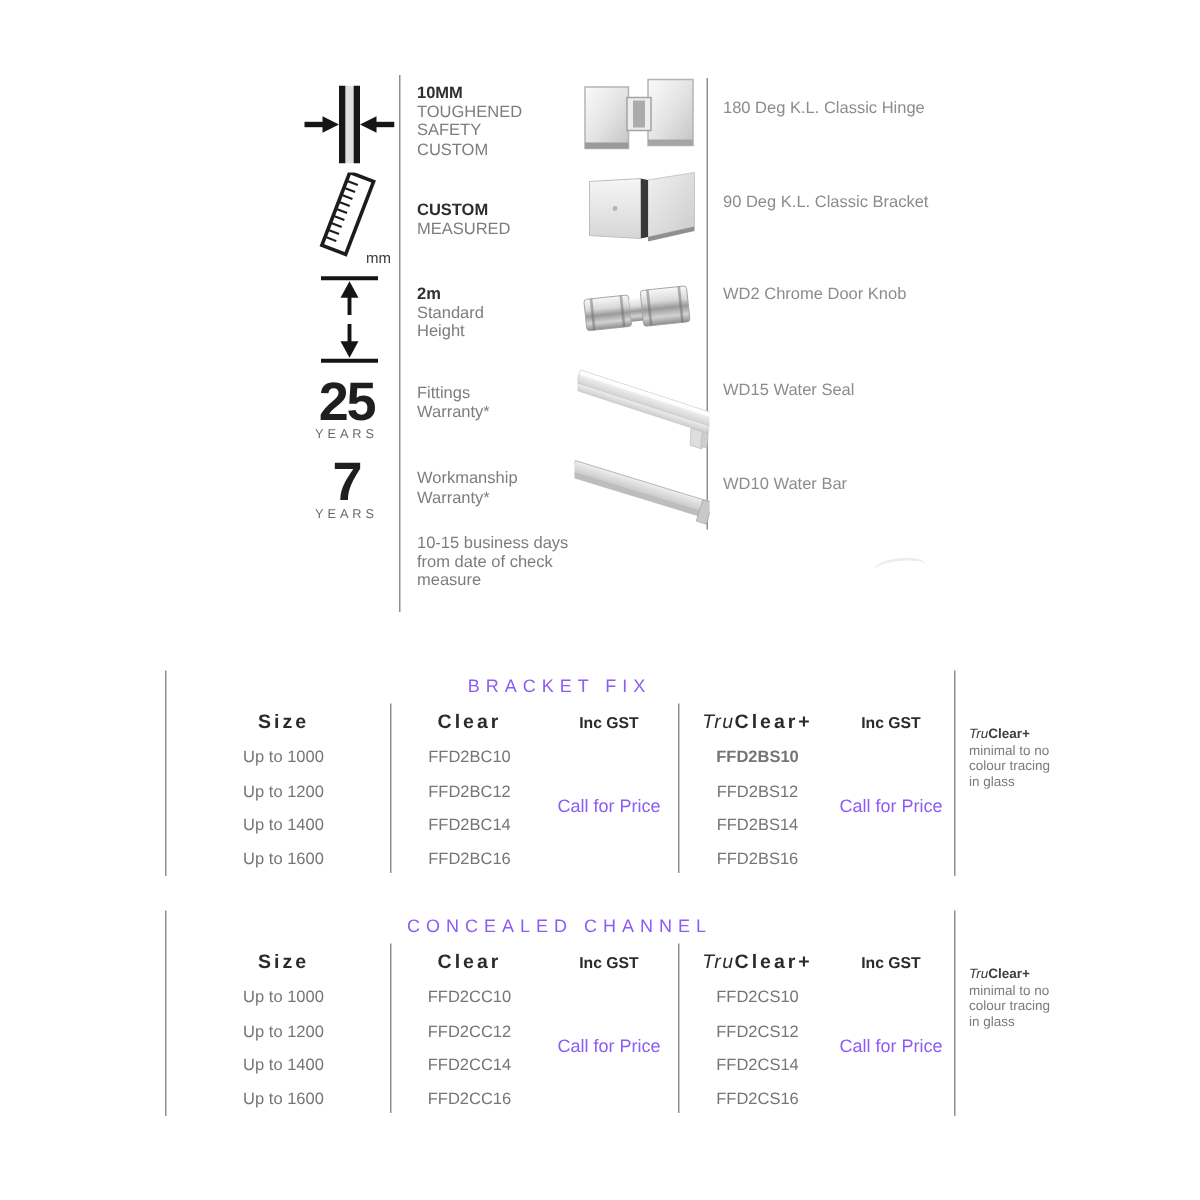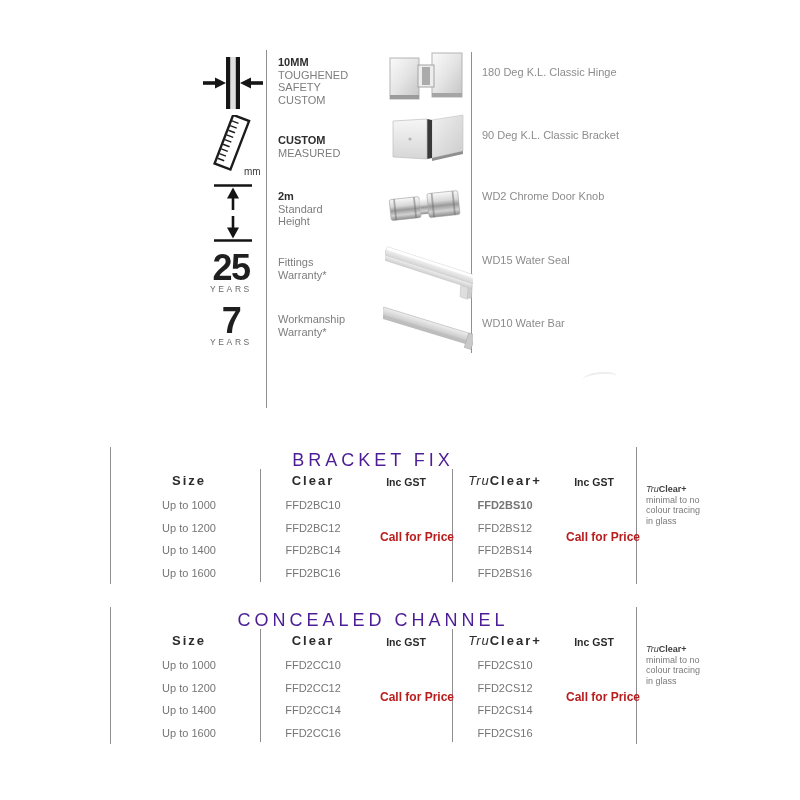--- a/index.html
+++ b/index.html
@@ -15,27 +15,27 @@
   .badge{position:absolute;left:202px;width:58px;text-align:center;}
   .badge-num{font-size:36px;font-weight:bold;color:#1f1f1f;line-height:33px;letter-spacing:-1.5px;}
   .badge-unit{font-size:8.5px;letter-spacing:2.6px;color:#6a6a6a;margin-top:0px;}
   .leadtime{position:absolute;left:203px;width:62px;font-size:20px;color:#565656;
             line-height:21px;letter-spacing:.5px;}
   
   .plabel{position:absolute;left:482px;font-size:11px;color:#8c8c8c;white-space:nowrap;}
   
   .tbl{position:absolute;left:0;width:800px;height:150px;}
   .tbl-title{position:absolute;left:110px;width:526px;top:3px;text-align:center;
-             font-size:18px;letter-spacing:4px;color:#4c1d95;}
+             font-size:12px;letter-spacing:4px;color:#8b5cf6;}
   .hdr{position:absolute;font-size:13px;font-weight:bold;letter-spacing:2px;
        color:#2b2b2b;text-align:center;}
   .tc-it{font-style:italic;font-weight:normal;letter-spacing:1px;}
   .hdr-gst{position:absolute;font-size:10.5px;font-weight:bold;color:#2b2b2b;text-align:center;}
   .cell{position:absolute;font-size:11px;color:#757575;text-align:center;}
-  .price{position:absolute;font-size:12px;font-weight:bold;color:#b91c1c;text-align:right;}
+  .price{position:absolute;font-size:12px;font-weight:normal;color:#8b5cf6;text-align:center;}
   .note{position:absolute;left:646px;width:90px;font-size:9px;line-height:10.5px;color:#7a7a7a;}
   .note-head{color:#3d3d3d;}
   .note-tru{font-style:italic;}
   .note-bold{font-weight:bold;}
   .smudge{position:absolute;left:583px;top:372px;width:34px;height:10px;
           border-top:2px solid #ededed;border-radius:50%;transform:rotate(-6deg);}
 </style>
 </head>
 <body>
 
@@ -117,20 +117,25 @@
   <div class="ftext" style="top:256px;">
     <div class="ft-line">Fittings</div>
     <div class="ft-line">Warranty*</div>
   </div>
 
   <div class="ftext" style="top:313px;">
     <div class="ft-line">Workmanship</div>
     <div class="ft-line">Warranty*</div>
   </div>
 
+  <div class="ftext" style="top:356px;">
+    <div class="ft-line">10-15 business days</div>
+    <div class="ft-line">from date of check</div>
+    <div class="ft-line">measure</div>
+  </div>
 
   <div class="abs" style="left:389px;top:51px;">
     <svg width="74" height="50" viewBox="0 0 74 50">
       <defs>
         <linearGradient id="gm1" x1="0" y1="0" x2="1" y2="1">
           <stop offset="0" stop-color="#fafafa"></stop>
             <stop offset="0.5" stop-color="#e4e4e4"></stop>
             <stop offset="1" stop-color="#c4c4c4"></stop>
         </linearGradient>
       </defs>

